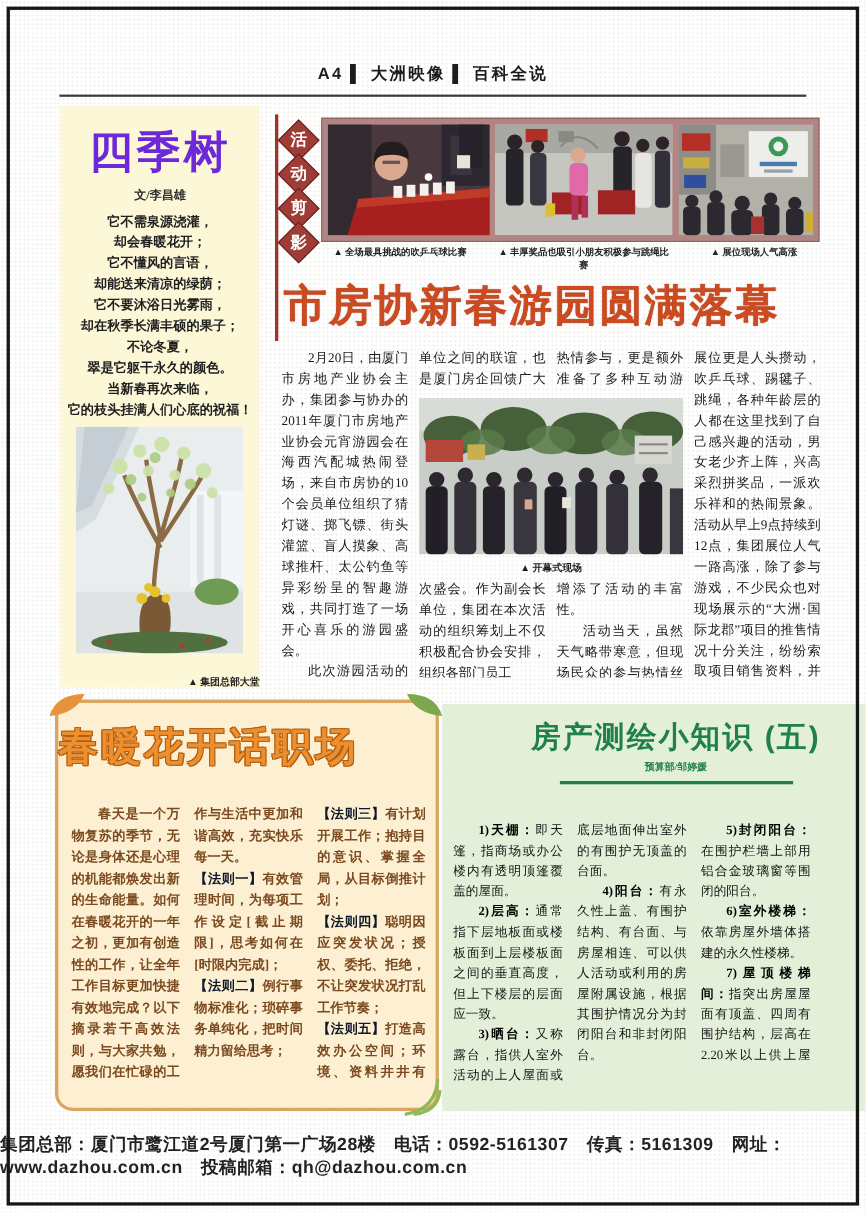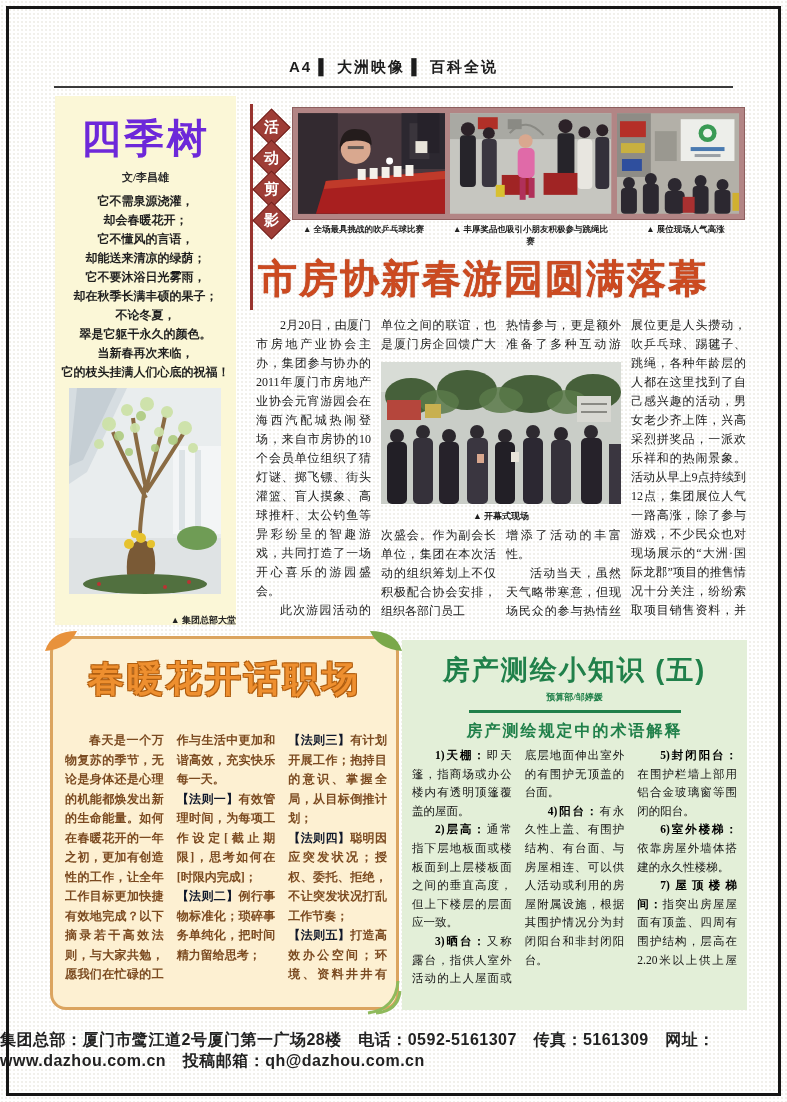--- a/index.html
+++ b/index.html
@@ -82,35 +82,35 @@
     font-size:9px;font-weight:700;}
   .m-col2bot{position:absolute;left:125px;top:210px;width:115px;height:90px;overflow:hidden;}
   .m-col3bot{position:absolute;left:250px;top:210px;width:115px;height:90px;overflow:hidden;}
   .m-col4{position:absolute;left:375px;top:0;width:115px;height:300px;overflow:hidden;}
   
   #workplace-card{
     position:absolute;left:50px;top:636px;width:349px;height:374px;box-sizing:border-box;
     background:#fdf0d2;border:3px solid #dba45f;border-radius:16px;
   }
   .wp-title{
-    margin-top:16px;text-align:center;font-family:"Liberation Sans","DejaVu Sans",sans-serif;
+    margin-top:16px;text-align:left;font-family:"Liberation Sans","DejaVu Sans",sans-serif;
     font-size:36px;font-weight:900;color:#ee8f2f;letter-spacing:3px;
     text-shadow:1px 1px 0 #b05e10,-1px -1px 0 #b05e10,1px -1px 0 #b05e10,-1px 1px 0 #b05e10;
   }
   .wp-body{
     position:absolute;left:12px;top:92px;width:322px;height:268px;overflow:hidden;
     column-count:3;column-gap:13px;
     font-size:12px;line-height:19.5px;text-align:justify;color:#7b4a20;font-weight:600;
   }
   .wp-body p{margin:0;}
   .wp-rule b{color:#0f172a;}
   .wp-deco{position:absolute;z-index:5;}
   
   #survey-card{
-    position:absolute;left:402px;top:640px;width:345px;height:370px;background:#e3efd8;
+    position:absolute;left:402px;top:640px;width:345px;height:370px;background:#e3efd8;padding-left:40px;
   }
   .sv-title{
     padding-top:12px;text-align:center;font-family:"Liberation Sans","DejaVu Sans",sans-serif;
     font-size:27px;font-weight:900;color:#20804a;letter-spacing:2px;
   }
   .sv-byline{text-align:center;font-size:9px;color:#20804a;margin-top:3px;font-weight:700;}
   .sv-divider{width:212px;height:3px;background:#20804a;margin:6px auto 0;}
   .sv-subtitle{
     text-align:center;font-size:16px;font-weight:900;color:#20804a;margin-top:8px;letter-spacing:2px;
   }
@@ -376,21 +376,20 @@
     <p class="wp-rule"><b>【法则四】</b><span>聪明因应突发状况；授权、委托、拒绝，不让突发状况打乱工作节奏；</span></p>
     <p class="wp-rule"><b>【法则五】</b><span>打造高效办公空间；环境、资料井井有条，避免混乱与错误；</span></p>
 
   </div>
 </div>
 
 <div id="survey-card" class="dotted">
   <div class="sv-title">房产测绘小知识 (五)</div>
   <div class="sv-byline">预算部/邹婷媛</div>
   <div class="sv-divider"></div>
-  <div class="sv-subtitle">房产测绘规定中的术语解释</div>
   <div class="sv-body">
     <p><b>1)天棚：</b><span>即天篷，指商场或办公楼内有透明顶篷覆盖的屋面。</span></p>
     <p><b>2)层高：</b><span>通常指下层地板面或楼板面到上层楼板面之间的垂直高度，但上下楼层的层面应一致。</span></p>
     <p><b>3)晒台：</b><span>又称露台，指供人室外活动的上人屋面或底层地面伸出室外的有围护无顶盖的台面。</span></p>
     <p><b>4)阳台：</b><span>有永久性上盖、有围护结构、有台面、与房屋相连、可以供人活动或利用的房屋附属设施，根据其围护情况分为封闭阳台和非封闭阳台。</span></p>
     <p><b>5)封闭阳台：</b><span>在围护栏墙上部用铝合金玻璃窗等围闭的阳台。</span></p>
     <p><b>6)室外楼梯：</b><span>依靠房屋外墙体搭建的永久性楼梯。</span></p>
     <p><b>7)屋顶楼梯间：</b><span>指突出房屋屋面有顶盖、四周有围护结构，层高在2.20米以上供上屋顶顶层维修或安全出口用的梯间。</span></p>
 
   </div>

